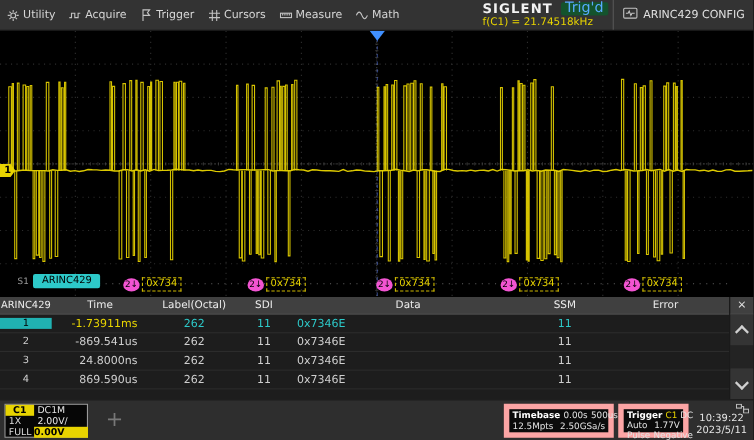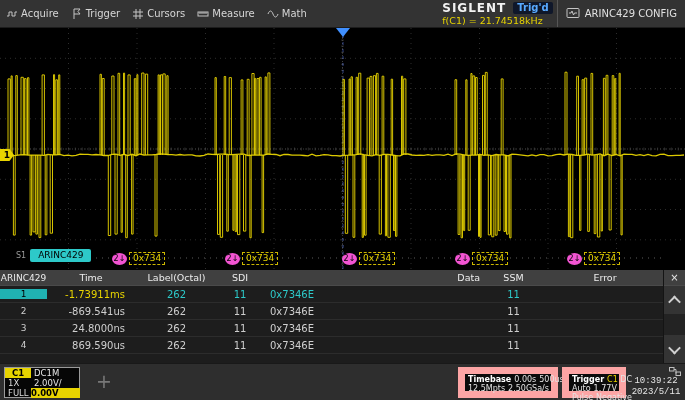--- a/index.html
+++ b/index.html
@@ -7,21 +7,21 @@
 
   
   #menubar{position:absolute;top:0;left:0;width:685px;height:28px;background:#333;display:flex;align-items:stretch;border-bottom:1px solid #1c1c1c;box-sizing:border-box;}
   .menu-item{display:flex;align-items:center;gap:3px;padding:0 6px;font-size:10px;color:#d6d6d6;cursor:default;}
   .menu-item svg{width:12px;height:12px;}
   .mi-icon{display:flex;align-items:center;}
   .right-cluster{margin-left:auto;display:flex;align-items:stretch;}
   .status-block{display:flex;flex-direction:column;justify-content:center;padding:0 4px;}
   .status-row1{display:flex;align-items:center;gap:7px;}
   .logo{font-weight:bold;font-size:12px;letter-spacing:1px;color:#f2f2f2;}
-  .trig-badge{color:#58aaff;background:#0f172a;font-size:10px;padding:0 4px;border-radius:2px;line-height:12px;font-weight:bold;}
+  .trig-badge{color:#58aaff;background:#14532d;font-size:13px;padding:0 4px;border-radius:2px;line-height:12px;}
   .freq{color:#e8d400;font-size:9.5px;line-height:12px;white-space:nowrap;}
   .config-btn{display:flex;align-items:center;gap:5px;padding:0 8px;border-left:1px solid #565656;font-size:10px;color:#e0e0e0;}
   .config-btn svg{width:14px;height:12px;}
 
   
   #wave{position:absolute;top:28px;left:0;width:685px;height:242px;background:#000;}
   #wave-svg{position:absolute;top:0;left:0;}
   .ch-marker{position:absolute;left:0;top:121px;width:14px;height:12px;background:#e8d400;color:#000;font-size:9px;font-weight:bold;display:flex;align-items:center;justify-content:center;clip-path:polygon(0 0,68% 0,100% 50%,68% 100%,0 100%);}
   .bus-row{position:absolute;left:4px;top:221px;display:flex;align-items:center;gap:4px;margin-left:12px;}
   .bus-id{font-size:8px;color:#9a9a9a;}
@@ -55,33 +55,42 @@
   .chev.down{transform:rotate(225deg) translate(1px,1px);}
 
   
   .bottombar{position:absolute;top:363px;left:0;width:685px;height:37px;background:#2e2e2e;border-top:1px solid #191919;box-sizing:border-box;}
   .ch-box{position:absolute;left:4px;top:3px;width:76px;height:31px;background:#060606;border:1px solid #9a9a9a;box-sizing:border-box;font-size:8.5px;display:grid;grid-template-columns:26px 1fr;grid-auto-rows:1fr;align-items:center;}
   .ch-tag{background:#e8d400;color:#000;font-weight:bold;text-align:center;height:100%;display:flex;align-items:center;justify-content:center;}
   .ch-cell{padding:0 3px;}
   .ch-val{padding-right:3px;color:#e6e6e6;}
   .ch-offset{background:#e8d400;color:#000;text-align:right;padding-right:21px;font-weight:bold;}
   .plus-btn{position:absolute;left:90px;top:6px;width:28px;height:22px;color:#787878;font-size:19px;line-height:22px;text-align:center;}
-  .info-box{position:absolute;top:3px;background:#0b0b0b;border:7px solid #fca5a5;box-sizing:border-box;font-size:8px;color:#e3e3e3;padding:1px 3px;display:flex;flex-direction:column;justify-content:space-around;}
+  .info-box{position:absolute;top:3px;background:#0b0b0b;border:5px solid #fca5a5;box-sizing:border-box;font-size:8px;color:#e3e3e3;padding:1px 3px;display:flex;flex-direction:column;justify-content:space-around;}
   .tb-box{left:458px;width:100px;height:31px;}
   .trg-box{left:562px;width:64px;height:31px;}
   .ib-row{display:flex;justify-content:space-between;align-items:center;gap:3px;white-space:nowrap;}
   .ib-title{font-weight:bold;color:#fff;}
   .yel{color:#e8d400;}
-  .clk{position:absolute;left:629px;top:1px;width:54px;height:35px;display:flex;flex-direction:column;align-items:center;justify-content:center;font-size:9px;line-height:11px;color:#e6e6e6;font-family:Liberation Mono, monospace;}
+  .clk{position:absolute;left:629px;top:1px;width:54px;height:35px;display:flex;flex-direction:column;align-items:center;justify-content:center;font-size:9px;line-height:11px;color:#e6e6e6;}
   .clk svg{width:12px;height:9px;align-self:flex-end;margin-right:2px;}
 </style>
 </head>
 <body>
 
 <div id="menubar">
+  <div class="menu-item">
+    <span class="mi-icon">
+        <svg viewBox="0 0 12 12" fill="none" stroke="#c4c4c4" stroke-width="1">
+          <circle cx="6" cy="6" r="2.2"></circle>
+          <path d="M6 1v2M6 9v2M1 6h2M9 6h2M2.6 2.6l1.3 1.3M8.1 8.1l1.3 1.3M9.4 2.6L8.1 3.9M3.9 8.1L2.6 9.4"></path>
+        </svg>
+      </span>
+    <span>Utility</span>
+  </div>
   <div class="menu-item">
     <span class="mi-icon">
         <svg viewBox="0 0 12 12" fill="none" stroke="#c4c4c4" stroke-width="1">
           <path d="M1 8h2V4h3v4h3V4h2"></path>
         </svg>
       </span>
     <span>Acquire</span>
   </div>
   <div class="menu-item">
     <span class="mi-icon">
@@ -326,21 +335,21 @@
     <span class="anno-data">0x734</span>
   </div>
 </div>
 
 <div class="tbl">
   <div class="tbl-header">
     <div class="c c0">ARINC429</div>
     <div class="c c1" style="text-align:center;padding-right:0">Time</div>
     <div class="c c2">Label(Octal)</div>
     <div class="c c3">SDI</div>
-    <div class="c c4" style="text-align:right;padding-left:0">Data</div>
+    <div class="c c4" style="text-align:center;padding-left:0">Data</div>
     <div class="c c5">SSM</div>
     <div class="c c6">Error</div>
   </div>
 
   <div class="tbl-row sel">
     <div class="c c0">1</div>
     <div class="c c1">-1.73911ms</div>
     <div class="c c2">262</div>
     <div class="c c3">11</div>
     <div class="c c4">0x7346E</div>

